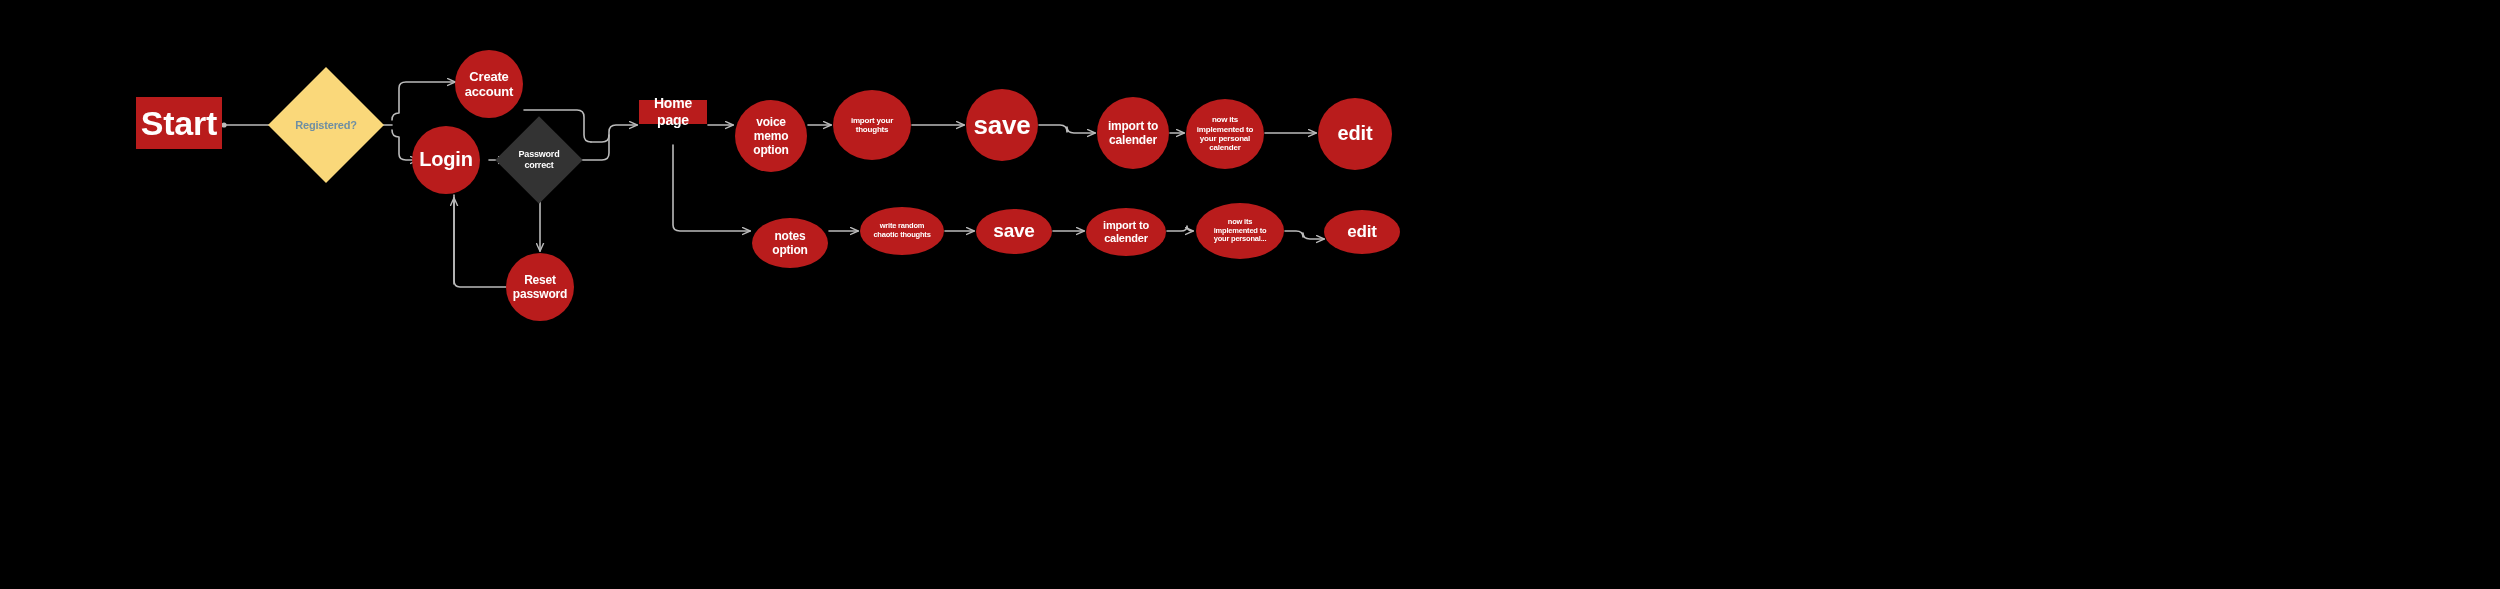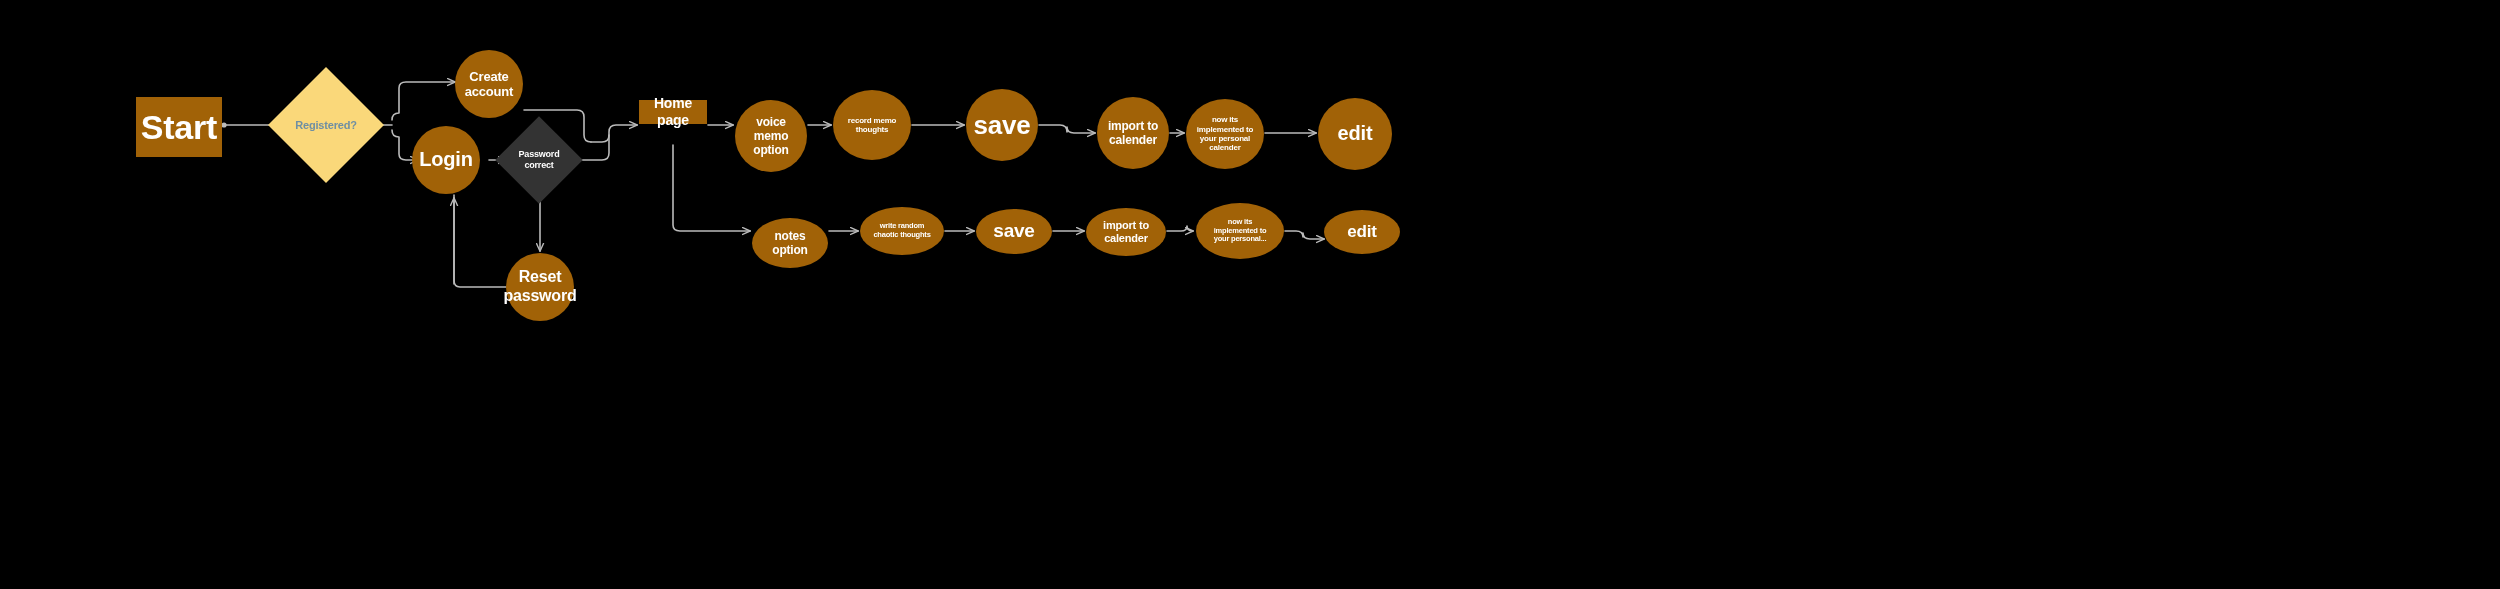--- a/index.html
+++ b/index.html
@@ -10,21 +10,21 @@
     background:#000000;
   }
   #canvas{position:absolute;inset:0;width:2500px;height:589px;}
   svg.edges{position:absolute;left:0;top:0;width:2500px;height:589px;pointer-events:none;}
 
   .node{
     position:absolute;
     display:flex;align-items:center;justify-content:center;
     text-align:center;
     color:#ffffff;
-    background:#a16207;
+    background:#b91c1c;
     box-sizing:border-box;
     line-height:1.18;
     font-weight:700;
     letter-spacing:-0.2px;
   }
   .node .lbl{display:block;padding:0 6px;white-space:pre-line;}
 
   .rect{border-radius:0;}
   .circle{border-radius:50%;}
   .ellipse{border-radius:50%;}
@@ -84,52 +84,52 @@
 
       <path d="M829,231 L858,231" marker-end="url(#arrow)"></path>
       <path d="M945,231 L974,231" marker-end="url(#arrow)"></path>
       <path d="M1053,231 L1084,231" marker-end="url(#arrow)"></path>
       <path d="M1167,231 L1181,231 Q1187,231 1187,226 L1187,226 Q1187,231 1193,231" marker-end="url(#arrow)"></path>
       <path d="M1285,231 L1296,231 Q1303,231 1303,237 L1303,233 Q1303,239 1310,239 L1324,239" marker-end="url(#arrow)"></path>
     </g>
   </svg>
 
   <div id="node-layer">
-      <div class="node rect" style="left: 136px; top: 97px; width: 86px; height: 60px;">
+      <div class="node rect" style="left: 136px; top: 97px; width: 86px; height: 52px;">
         <span class="lbl" style="font-size: 34px;">Start</span>
       </div>
       <div class="node diamond yellow" style="left: 285px; top: 84px; width: 82px; height: 82px;">
         <div class="dshape"></div>
         <span class="lbl" style="font-size: 11px;">Registered?</span>
       </div>
       <div class="node circle" style="left: 455px; top: 50px; width: 68px; height: 68px;">
         <span class="lbl" style="font-size: 13px;">Create
 account</span>
       </div>
       <div class="node circle" style="left: 412px; top: 126px; width: 68px; height: 68px;">
         <span class="lbl" style="font-size: 20px;">Login</span>
       </div>
       <div class="node diamond" style="left: 508px; top: 129px; width: 62px; height: 62px;">
         <div class="dshape"></div>
         <span class="lbl" style="font-size: 9px;">Password
 correct</span>
       </div>
       <div class="node circle" style="left: 506px; top: 253px; width: 68px; height: 68px;">
-        <span class="lbl" style="font-size: 16px;">Reset
+        <span class="lbl" style="font-size: 12px;">Reset
 password</span>
       </div>
       <div class="node rect" style="left: 639px; top: 100px; width: 68px; height: 24px;">
         <span class="lbl" style="font-size: 14px;">Home page</span>
       </div>
       <div class="node circle" style="left: 735px; top: 100px; width: 72px; height: 72px;">
         <span class="lbl" style="font-size: 12px;">voice memo
 option</span>
       </div>
       <div class="node circle" style="left: 833px; top: 90px; width: 78px; height: 70px;">
-        <span class="lbl" style="font-size: 8px;">record memo thoughts</span>
+        <span class="lbl" style="font-size: 8px;">import your thoughts</span>
       </div>
       <div class="node circle" style="left: 966px; top: 89px; width: 72px; height: 72px;">
         <span class="lbl" style="font-size: 26px;">save</span>
       </div>
       <div class="node circle" style="left: 1097px; top: 97px; width: 72px; height: 72px;">
         <span class="lbl" style="font-size: 12px;">import to
 calender</span>
       </div>
       <div class="node circle" style="left: 1186px; top: 99px; width: 78px; height: 70px;">
         <span class="lbl" style="font-size: 8px;">now its

